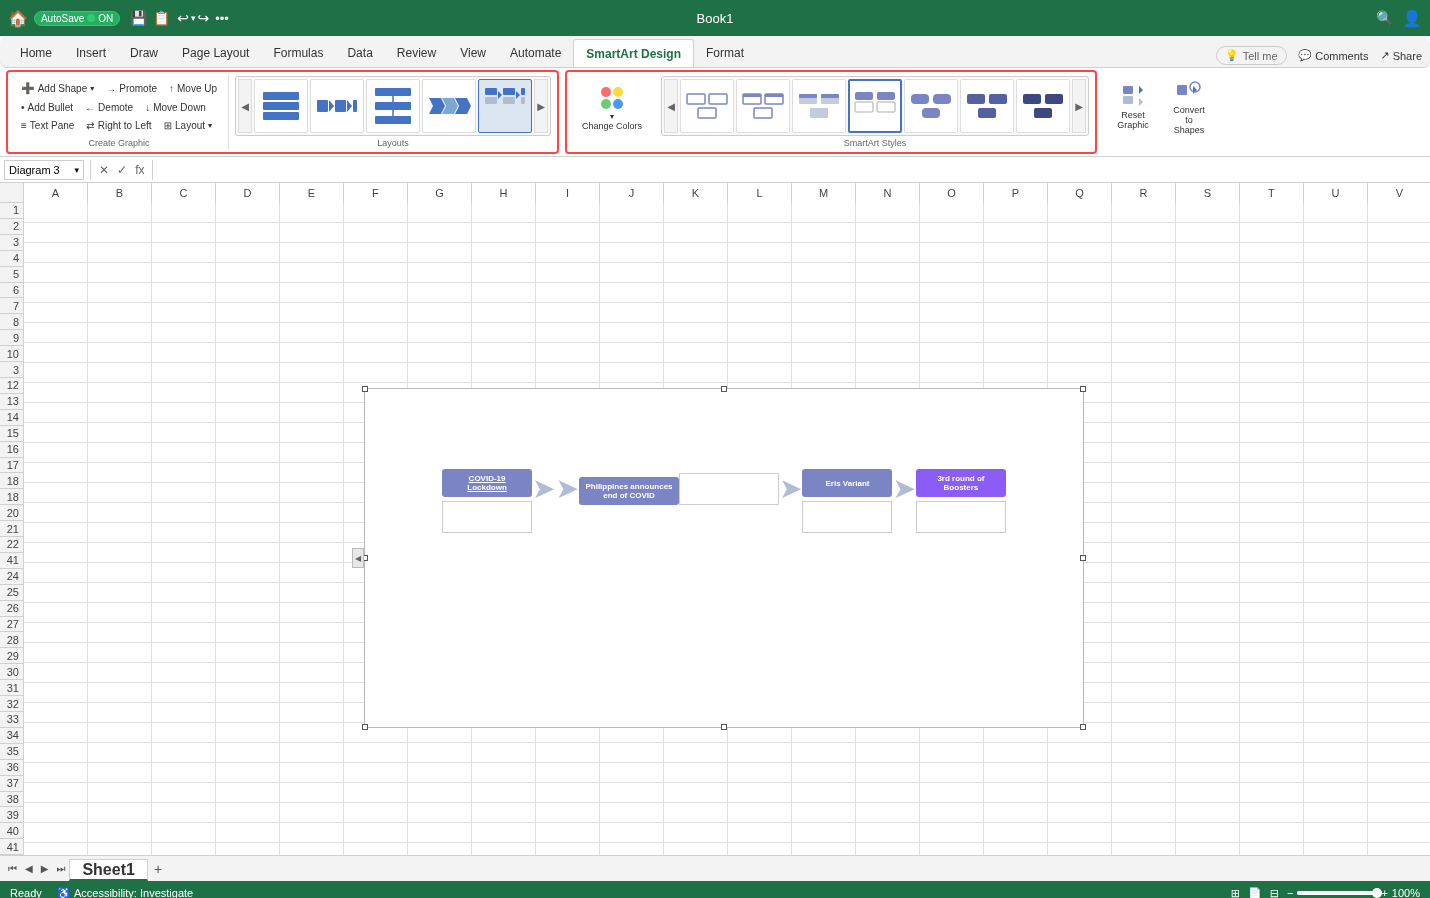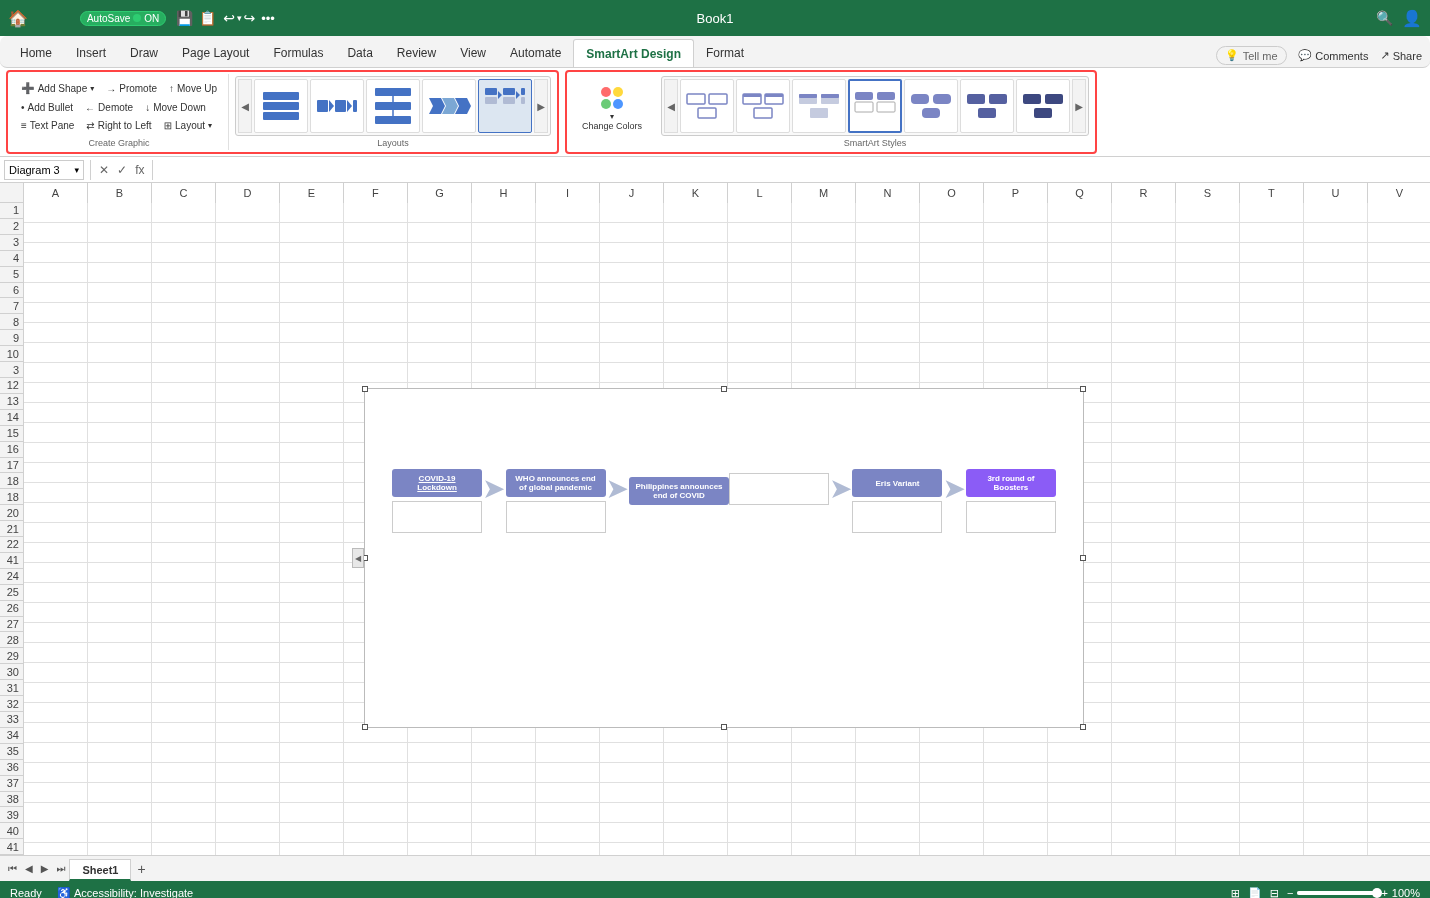--- a/index.html
+++ b/index.html
@@ -10,21 +10,21 @@
       height: 36px;
       background: #1e7145;
       display: flex;
       align-items: center;
       padding: 0 8px;
       color: white;
     }
     .title-bar-left { display: flex; align-items: center; gap: 6px; flex: 1; }
     .title-bar-center { flex: 1; text-align: center; font-size: 13px; font-weight: 500; }
     .title-bar-right { flex: 1; display: flex; justify-content: flex-end; align-items: center; gap: 8px; }
-    .autosave-toggle { background: #27ae60; border: 1px solid #2ecc71; border-radius: 10px; padding: 1px 6px; font-size: 10px; display: flex; align-items: center; gap: 3px; margin-left: 46px; }
+    .autosave-toggle { background: #27ae60; border: 1px solid #2ecc71; border-radius: 10px; padding: 1px 6px; font-size: 10px; display: flex; align-items: center; gap: 3px; }
     .toggle-dot { width: 8px; height: 8px; background: #2ecc71; border-radius: 50%; }
     .undo-redo { display: flex; align-items: center; gap: 2px; }
 
     
     .ribbon-tabs {
       height: 32px;
       background: #f3f3f3;
       display: flex;
       align-items: flex-end;
       padding: 0 8px;
@@ -281,21 +281,21 @@
       align-items: center;
       padding: 0 4px;
       gap: 0;
     }
     .sheet-nav-btn { font-size: 10px; cursor: pointer; padding: 2px 4px; color: #555; }
     .sheet-tab {
       height: 22px;
       padding: 0 12px;
       display: flex;
       align-items: center;
-      font-size: 11px;
+      font-size: 16px;
       cursor: pointer;
       border: 1px solid #d0d0d0;
       border-bottom: none;
       background: white;
       color: #333;
       margin-top: 3px;
     }
     .sheet-tab.active { background: white; border-bottom: 2px solid #1e7145; font-weight: 600; }
     .sheet-add-btn { font-size: 14px; cursor: pointer; padding: 0 6px; color: #555; }
 
@@ -607,20 +607,39 @@
             <rect x="13" y="24" width="18" height="10" rx="2" fill="#3d4880"></rect>
           </svg>
         </div>
 
         <div class="panel-arrow">▶</div>
       </div>
       <div class="ribbon-group-label" style="bottom:2px; left:50%; transform:translateX(-50%);">SmartArt Styles</div>
     </div>
   </div>
 
+  <div class="ribbon-group" style="padding-bottom:14px; flex-direction:row; gap:4px;">
+    <div class="ribbon-btn ribbon-btn-large" style="width:52px;">
+      <svg width="28" height="28" viewBox="0 0 28 28">
+        <rect x="4" y="4" width="10" height="8" rx="1" fill="#7b85c4"></rect>
+        <rect x="4" y="14" width="10" height="8" rx="1" fill="#b0bbd4"></rect>
+        <path d="M16 8 L20 8 L20 4 L24 8 L20 12 L20 8" fill="#4472c4"></path>
+        <path d="M16 20 L20 20 L20 16 L24 20 L20 24 L20 20" fill="#b0bbd4"></path>
+      </svg>
+      <span style="font-size:9px; text-align:center; white-space:pre-wrap; word-break:break-word; max-width:50px;">Reset Graphic</span>
+    </div>
+    <div class="ribbon-btn ribbon-btn-large" style="width:52px;">
+      <svg width="28" height="28" viewBox="0 0 28 28">
+        <rect x="2" y="8" width="10" height="10" rx="1" fill="#7b85c4"></rect>
+        <path d="M14 13 L18 13 L18 9 L22 13 L18 17 L18 13" fill="#4472c4"></path>
+        <circle cx="20" cy="10" r="5" fill="none" stroke="#7b85c4" stroke-width="1.5"></circle>
+      </svg>
+      <span style="font-size:9px; text-align:center; white-space:pre-wrap; word-break:break-word; max-width:50px;">Convert to Shapes</span>
+    </div>
+  </div>
 
 </div>
 
 <div class="formula-bar">
   <div class="name-box">
     <span>Diagram 3</span>
     <span style="font-size:9px;">▾</span>
   </div>
   <div class="formula-divider"></div>
   <div class="formula-icons">
@@ -1521,26 +1540,20 @@
 
             <div style="display:flex; flex-direction:column; align-items:center;">
               <div style="background:#7b85c4; border-radius:3px; padding:4px 6px; font-size:8px; color:white; font-weight:600; text-align:center; width:90px; min-height:28px; display:flex; align-items:center; justify-content:center;text-decoration:underline;">
                 COVID-19 Lockdown
               </div>
               <div style="border:1px solid #ccc; background:white; width:90px; height:32px; margin-top:4px;"></div>
             </div>
 
             <div style="color:#b0bbd4; font-size:28px; margin-top:6px; line-height:1;">➤</div>
 
-            <div style="display:flex; flex-direction:column; align-items:center;">
-              <div style="background:#7b85c4; border-radius:3px; padding:4px 6px; font-size:8px; color:white; font-weight:600; text-align:center; width:100px; min-height:28px; display:flex; align-items:center; justify-content:center;">
-                WHO announces end of global pandemic
-              </div>
-              <div style="border:1px solid #ccc; background:white; width:100px; height:32px; margin-top:4px;"></div>
-            </div>
 
             <div style="color:#b0bbd4; font-size:28px; margin-top:6px; line-height:1;">➤</div>
 
             <div style="display:flex; flex-direction:row; align-items:flex-end;">
               <div style="background:#7b85c4; border-radius:3px; padding:4px 6px; font-size:8px; color:white; font-weight:600; text-align:center; width:100px; min-height:28px; display:flex; align-items:center; justify-content:center;">
                 Philippines announces end of COVID
               </div>
               <div style="border:1px solid #ccc; background:white; width:100px; height:32px; margin-top:4px;"></div>
             </div>
 

